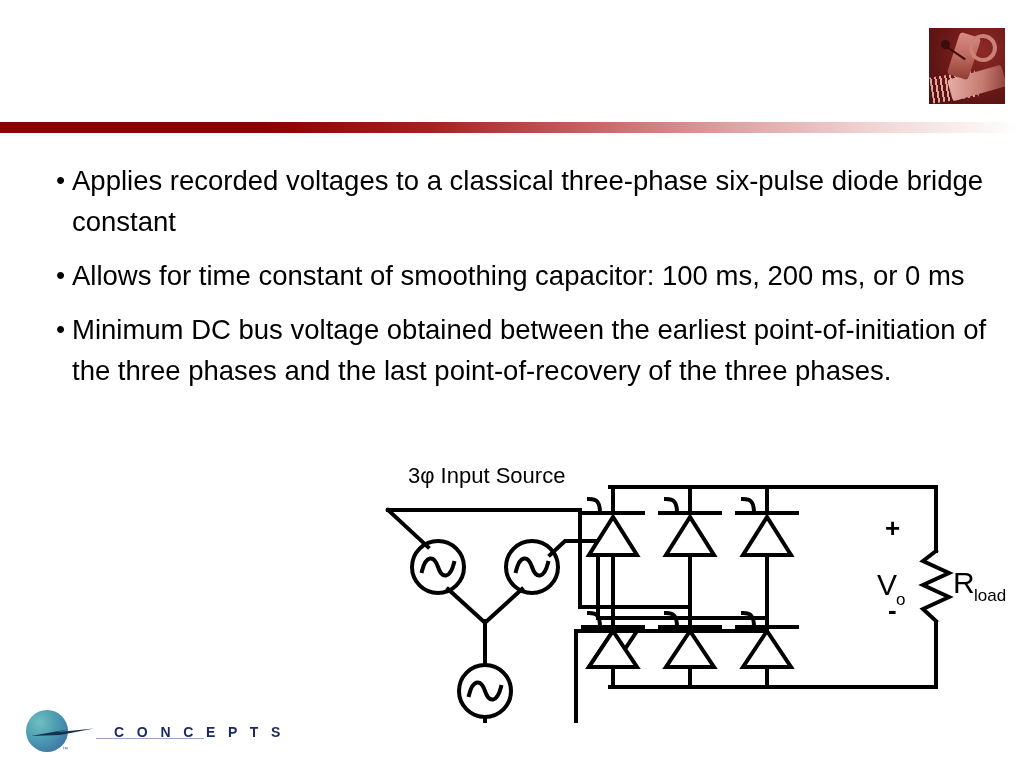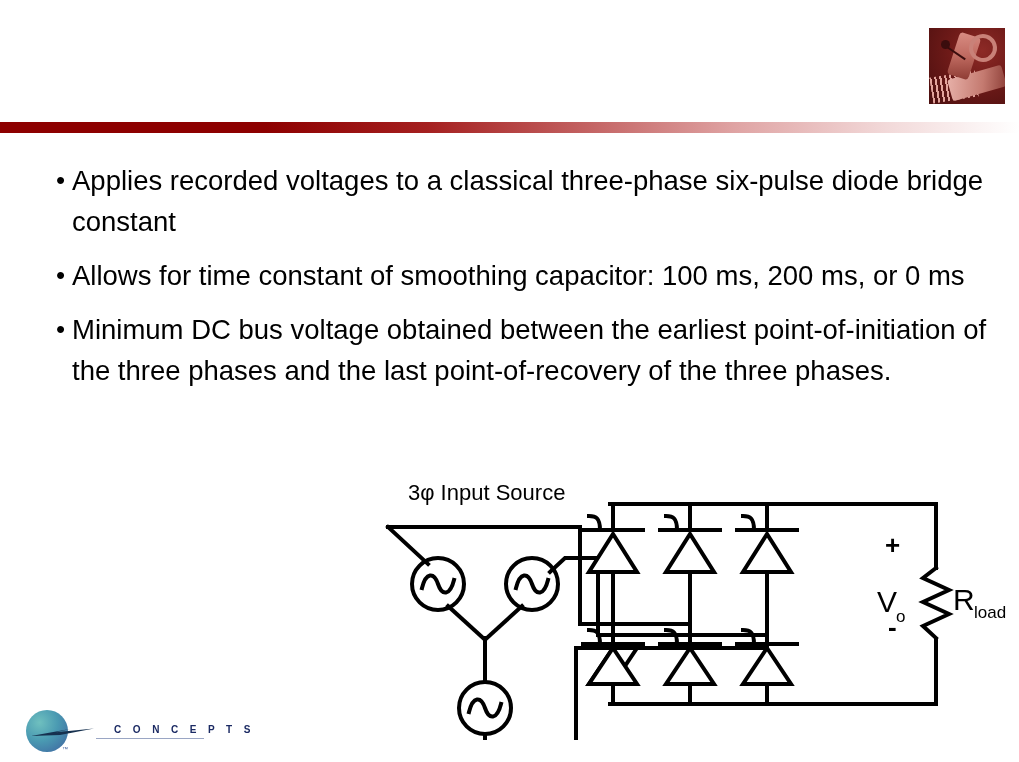--- a/index.html
+++ b/index.html
@@ -147,21 +147,21 @@
     flex: 1 1 auto;
     font-size: 27.5px;
     line-height: 41px;
     color: #000000;
   }
 
   
   .circuit-wrap {
     position: absolute;
     left: 380px;
-    top: 472px;
+    top: 455px;
     width: 630px;
     height: 268px;
     text-align: center;
   }
   .circuit-wrap svg { display: block; }
   .c-label {
     font-family: "Liberation Sans", sans-serif;
     fill: #000000;
   }
 
@@ -206,21 +206,21 @@
     left: 70px;
     top: 30px;
     width: 108px;
     height: 1px;
     background: #9aa6c4;
   }
   .logo-sub {
     position: absolute;
     left: 88px;
     top: 16px;
-    font-size: 10px;
+    font-size: 14px;
     font-weight: bold;
     letter-spacing: 4.4px;
     color: #1b2a63;
     white-space: nowrap;
   }
   .logo-tm {
     position: absolute;
     left: 36px;
     top: 38px;
     font-size: 6px;

